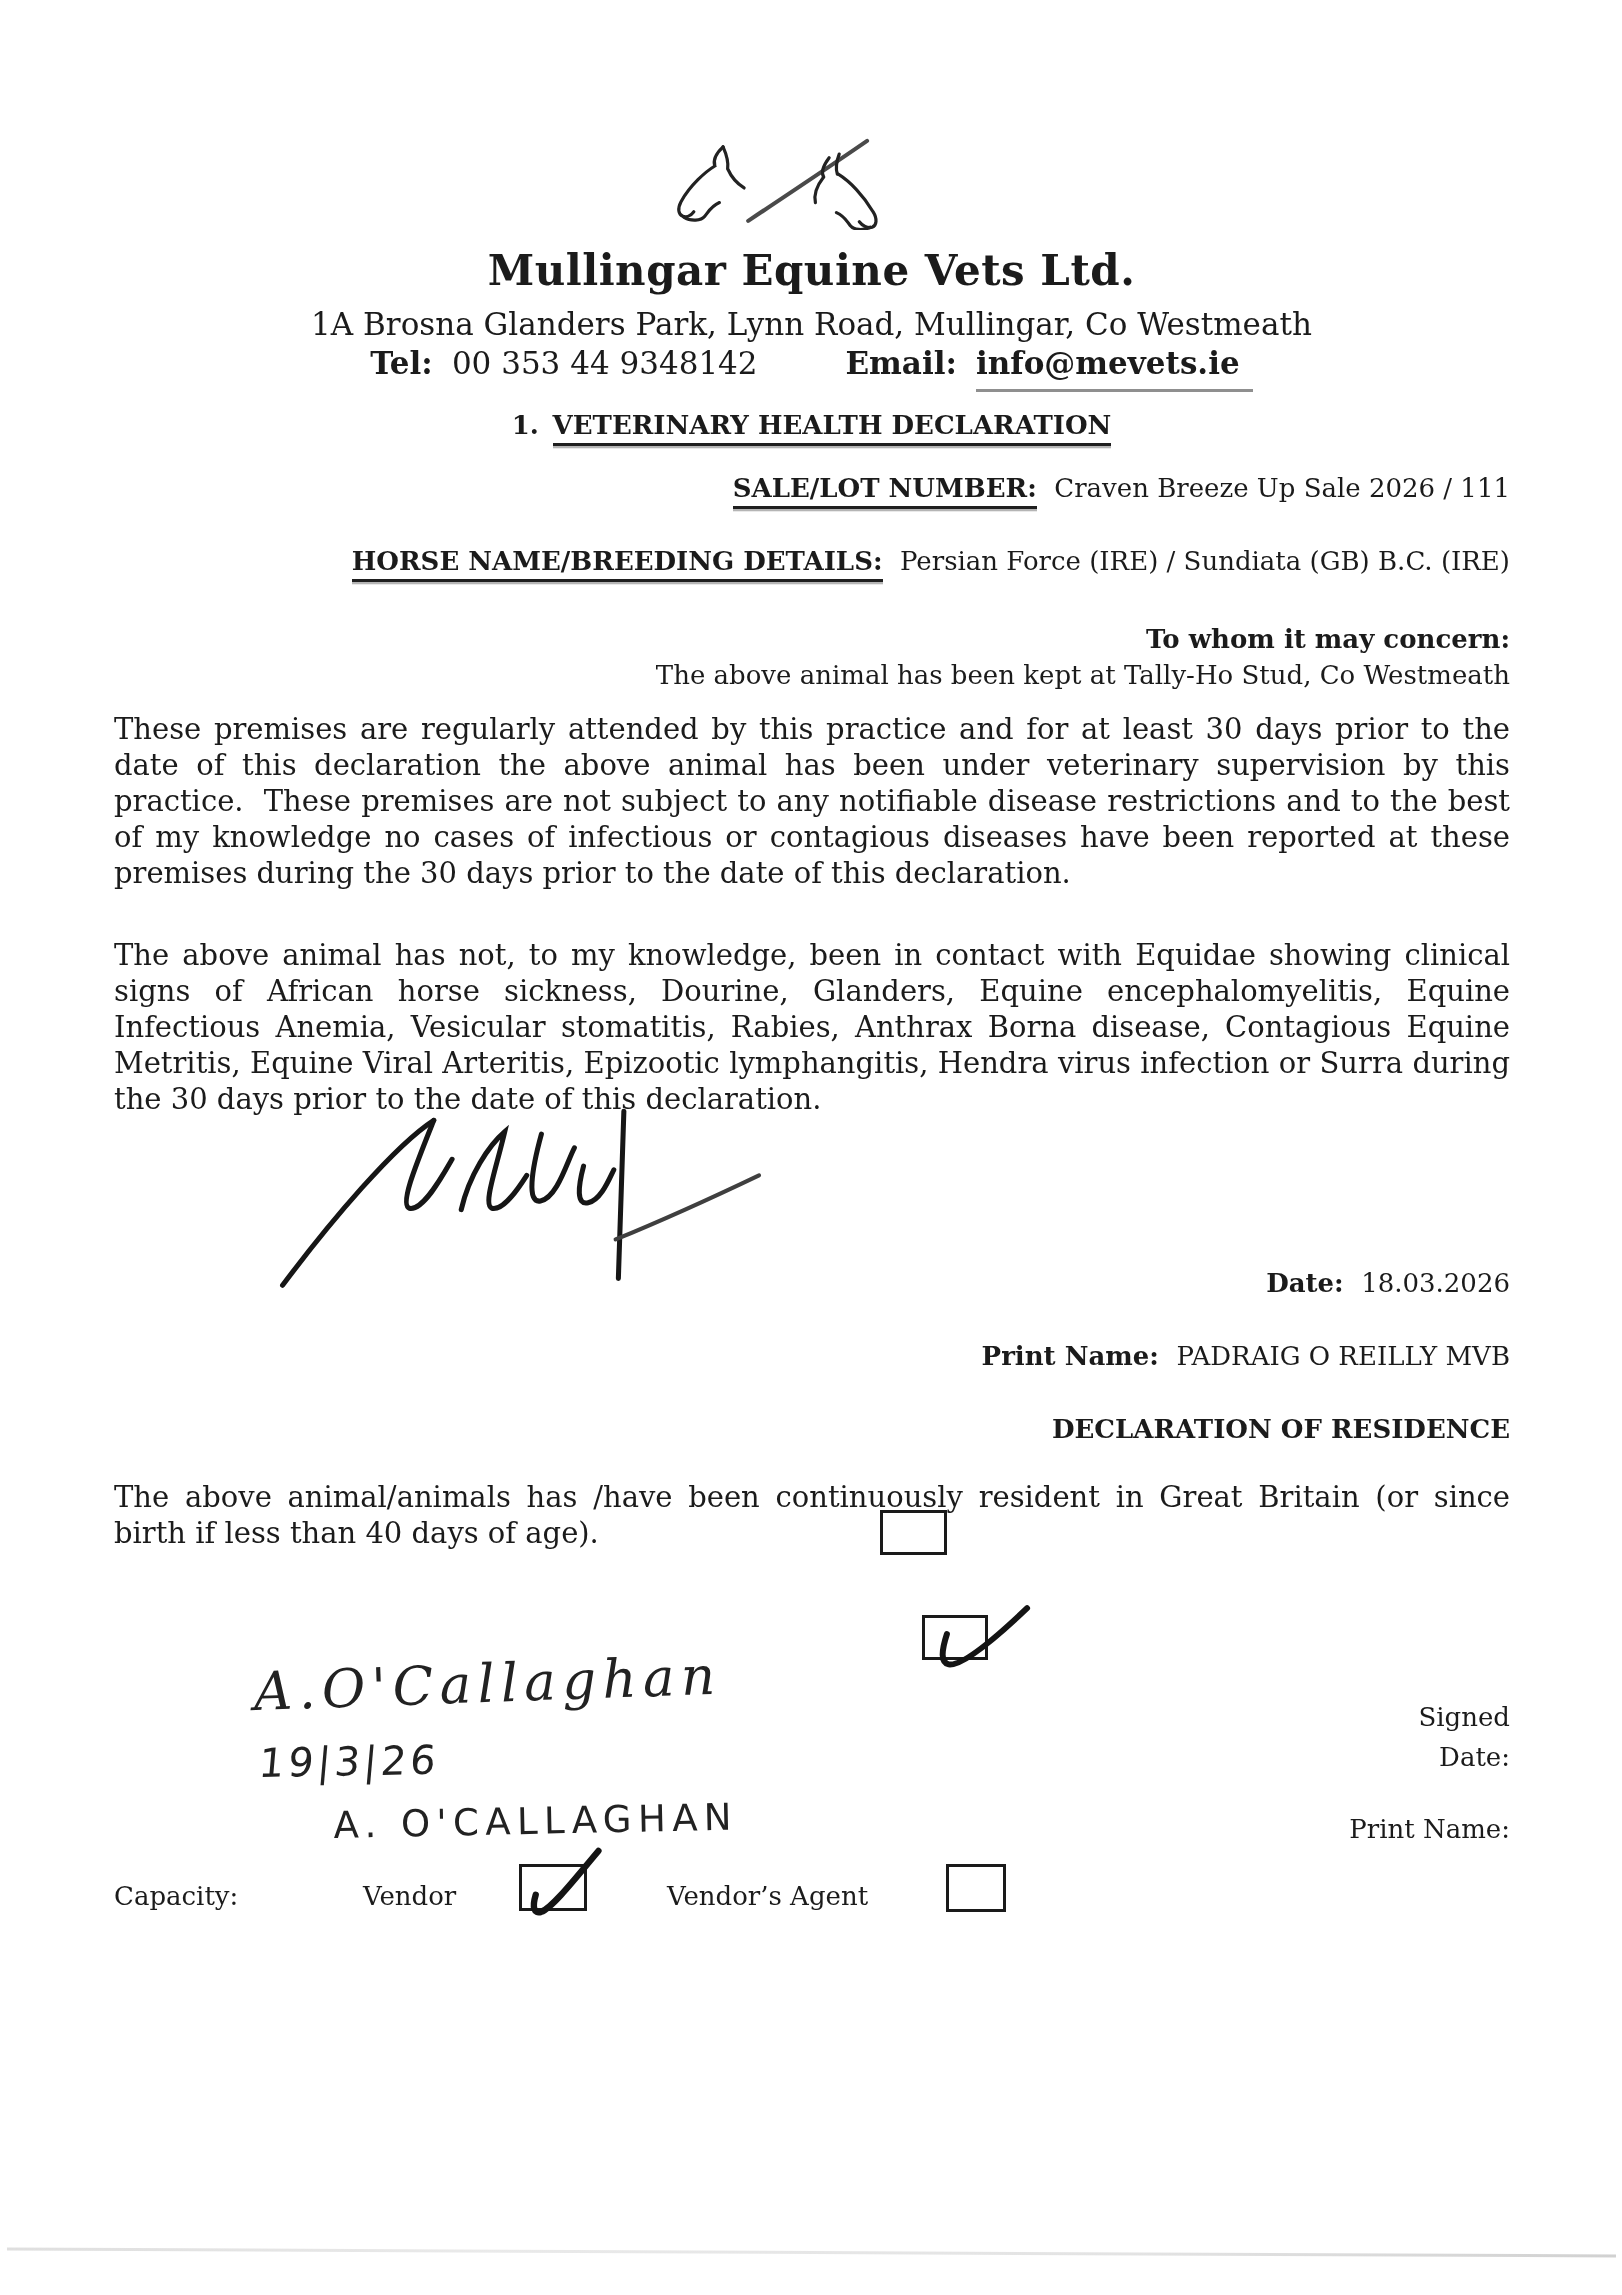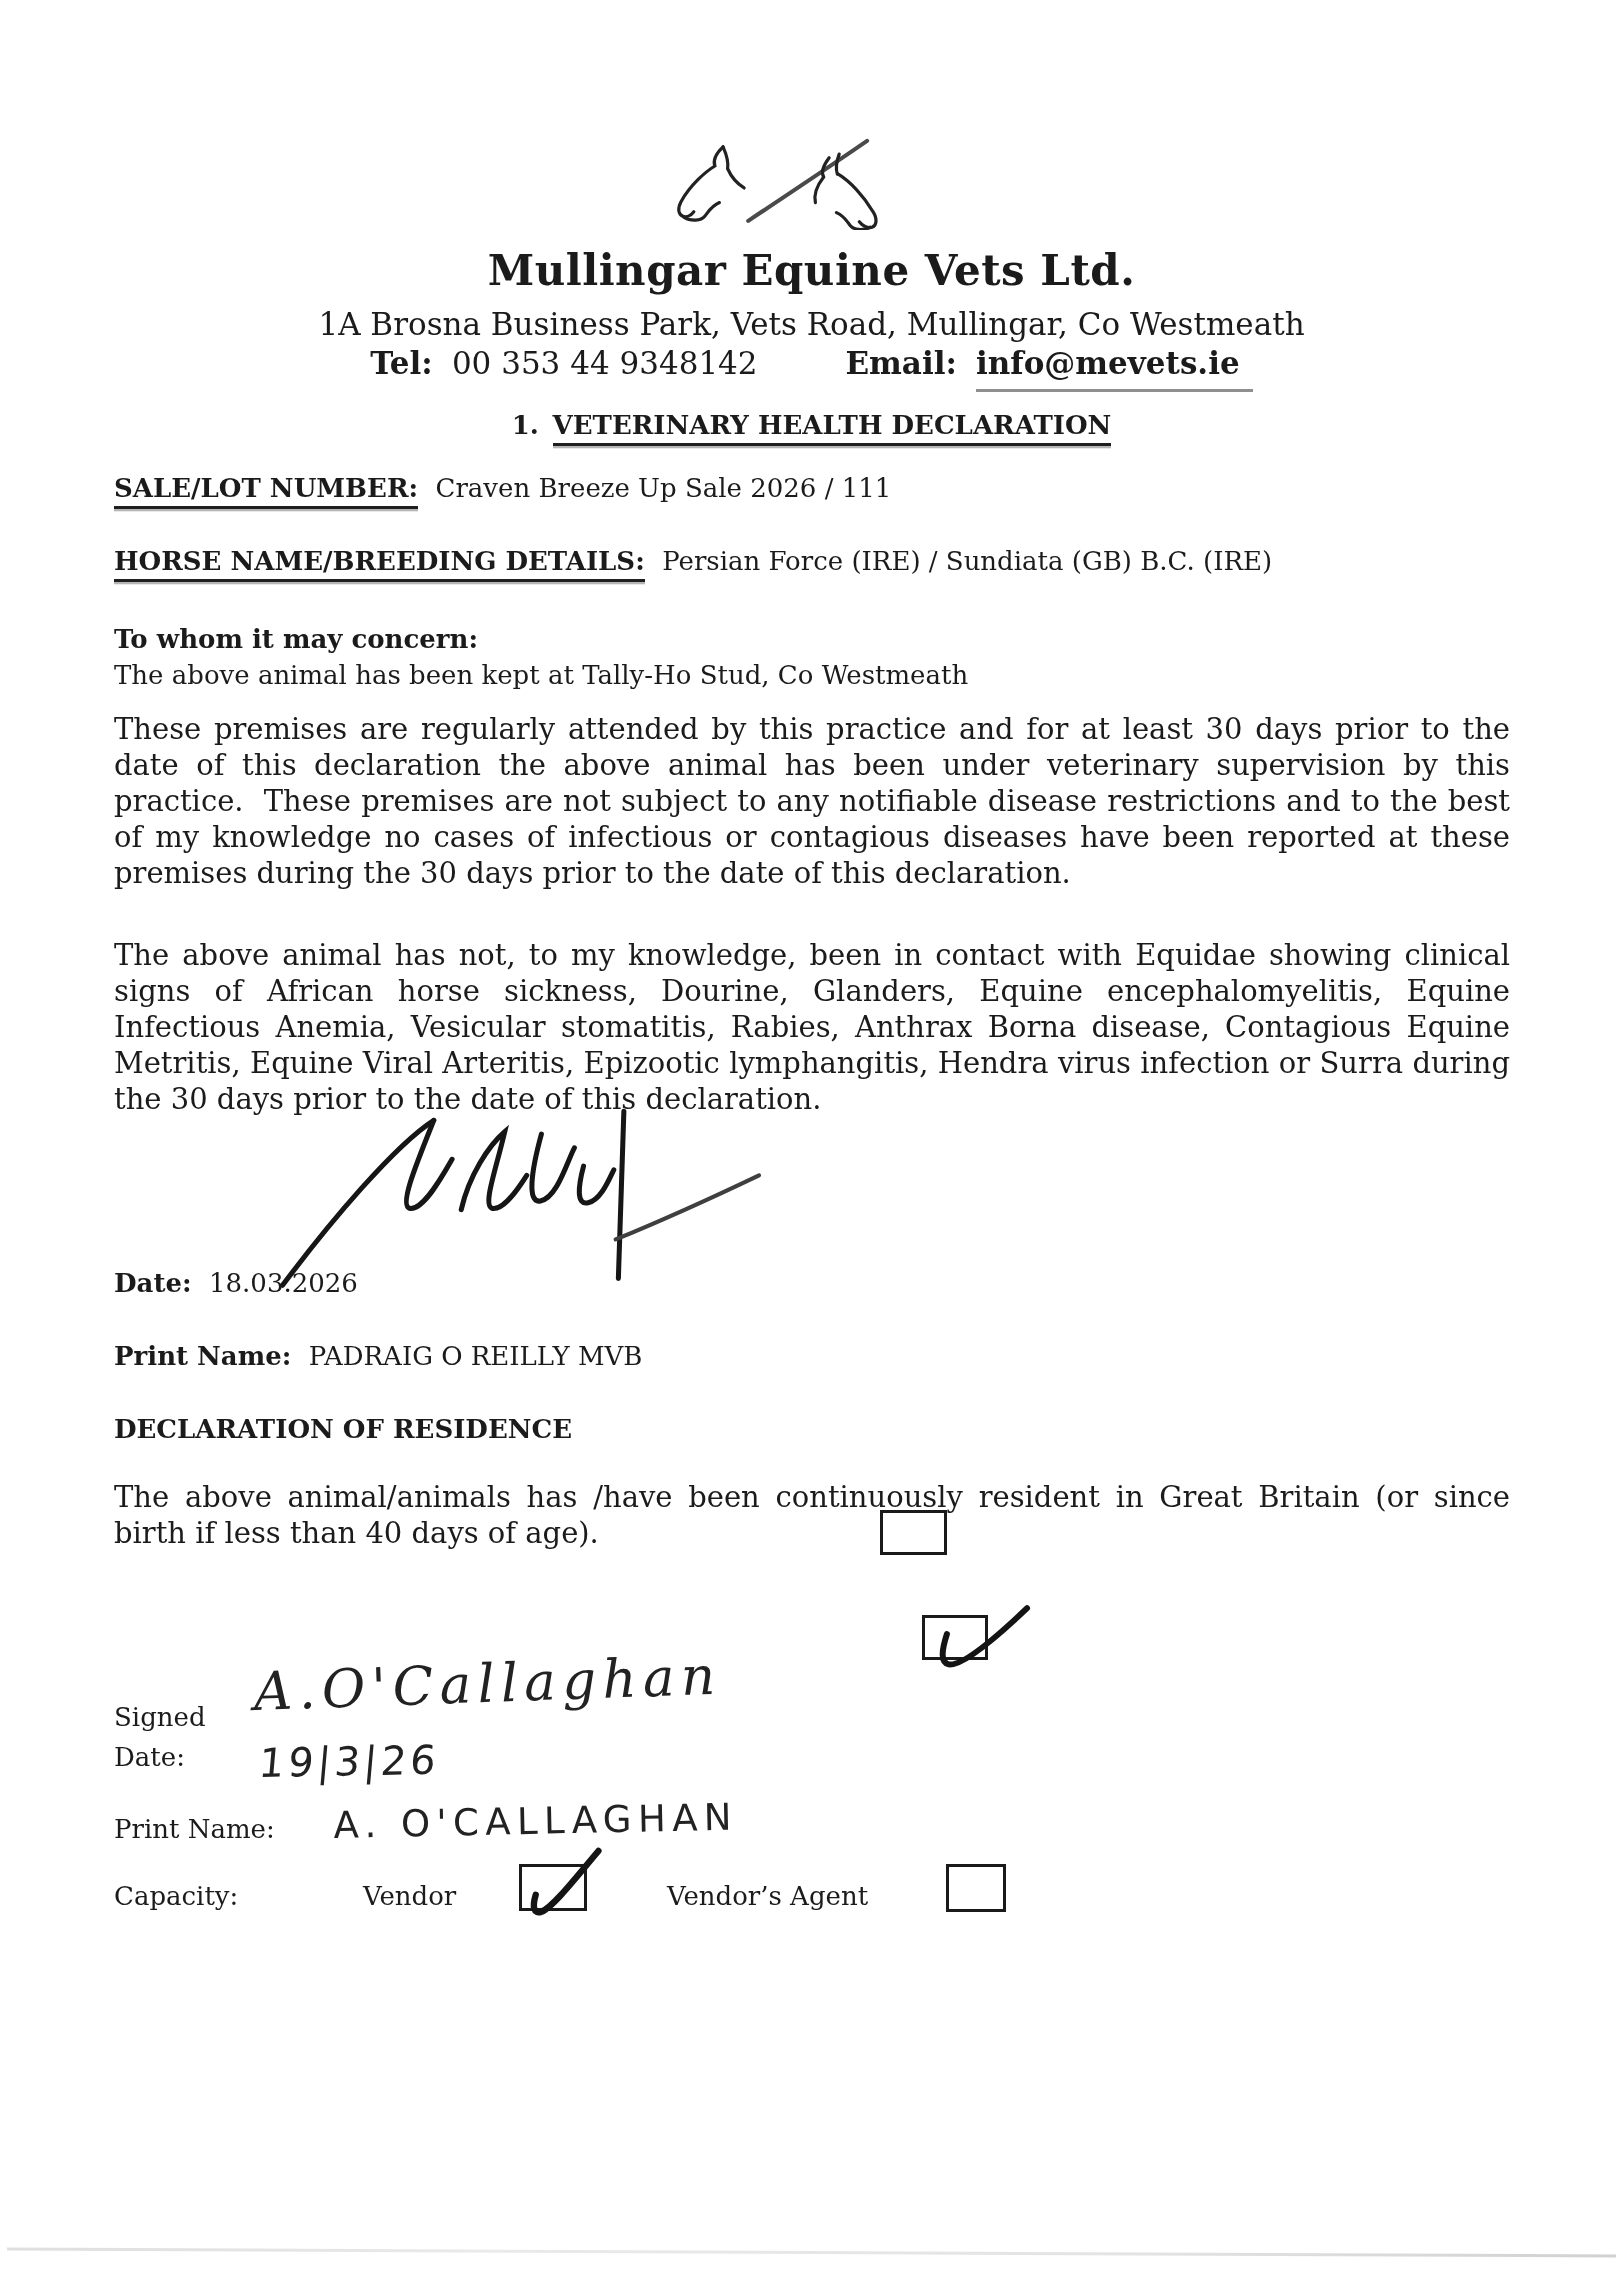--- a/index.html
+++ b/index.html
@@ -7,21 +7,21 @@
     position:relative;
     width:1623px;
     height:2295px;
     background:#ffffff;
     font-family:"DejaVu Serif", serif;
     color:#1b1b1b;
     overflow:hidden;
   }
   .abs{position:absolute;}
   .centered{left:0;width:1623px;text-align:center;}
-  .col{left:114px;width:1396px;}
+  .col{left:114px;width:1396px;text-align:right;}
   .b{font-weight:bold;}
   .line{font-size:26px;line-height:1.2;}
   .small-header{font-size:31px;line-height:1.25;}
   .company{font-size:42px;font-weight:bold;letter-spacing:0.5px;}
   .hul{border-bottom:3.2px solid #1f1f1f;box-shadow:0 2.3px 0 #b5b5b5;padding-bottom:2.8px;}
   .email-ul{border-bottom:3.2px solid #8f8f8f;padding-bottom:8px;padding-right:13px;text-align:center;}
   .para{
     font-size:29px;
     line-height:36px;
     text-align:justify;
@@ -74,21 +74,21 @@
         <path d="M404 44 C398 60 396 76 400 88"></path>
         <path d="M402 88 C428 104 458 136 478 170 C488 186 486 200 476 204 C466 207 454 200 448 192"></path>
         <path d="M472 204 C456 212 436 210 428 200 C420 190 416 180 398 172"></path>
         <path d="M370 94 C356 112 348 132 352 150"></path>
       </g>
     </svg>
   </div>
 
   <div class="abs centered company" style="top:246px;">Mullingar Equine Vets Ltd.</div>
 
-  <div class="abs centered small-header" style="top:305px;">1A Brosna Business Park, Vets Road, Mullingar, Co Westmeath</div>
+  <div class="abs centered small-header" style="top:305px;">1A Brosna Glanders Park, Lynn Road, Mullingar, Co Westmeath</div>
 
   <div class="abs centered small-header" style="top:344px;">
     <span class="b">Tel:</span>
     <span class="valgap">00 353 44 9348142</span>
     <span class="b telgap">Email:</span>
     <span class="b email-ul valgap">info@mevets.ie</span>
   </div>
 
   <div class="abs centered line b" style="top:410px;">
     <span class="numgap">1.</span><span class="hul">VETERINARY HEALTH DECLARATION</span>

